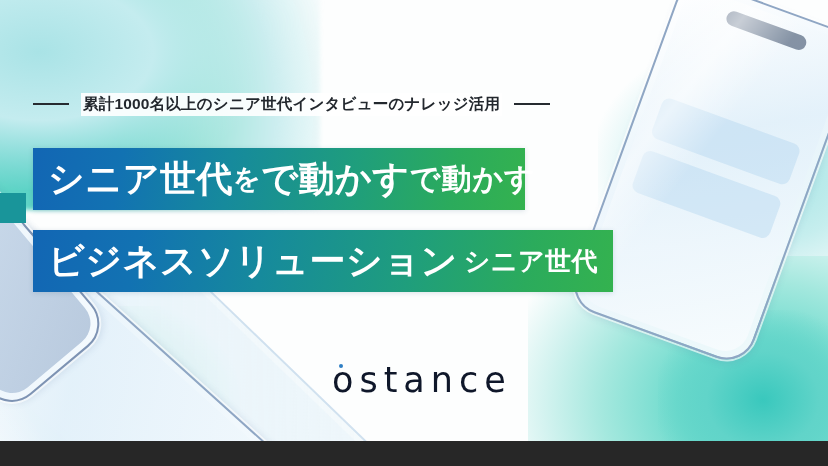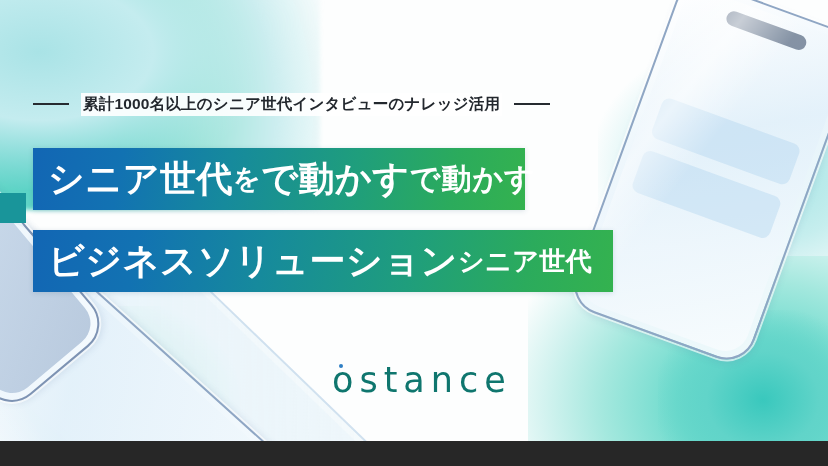--- a/index.html
+++ b/index.html
@@ -236,20 +236,21 @@
     left: 33px;
     top: 148px;
     width: 492px;
     height: 62px;
   }
   .band-2 {
     left: 33px;
     top: 230px;
     width: 580px;
     height: 62px;
+    justify-content: space-between;
   }
   .t-big {
     font-size: 36px;
     font-weight: 700;
     letter-spacing: 0.5px;
     line-height: 1;
   }
   .t-mid {
     font-size: 27px;
     font-weight: 700;
@@ -270,21 +271,21 @@
   }
 
   
   .logo {
     position: absolute;
     left: 332px;
     top: 363px;
     font-size: 35px;
     font-weight: 400;
     letter-spacing: 6px;
-    color: #0f766e;
+    color: #0f172a;
     line-height: 1;
     font-family: "DejaVu Sans", sans-serif;
   }
   .logo .dot {
     position: absolute;
     left: 7px;
     top: 1px;
     width: 4px;
     height: 4px;
     border-radius: 50%;

